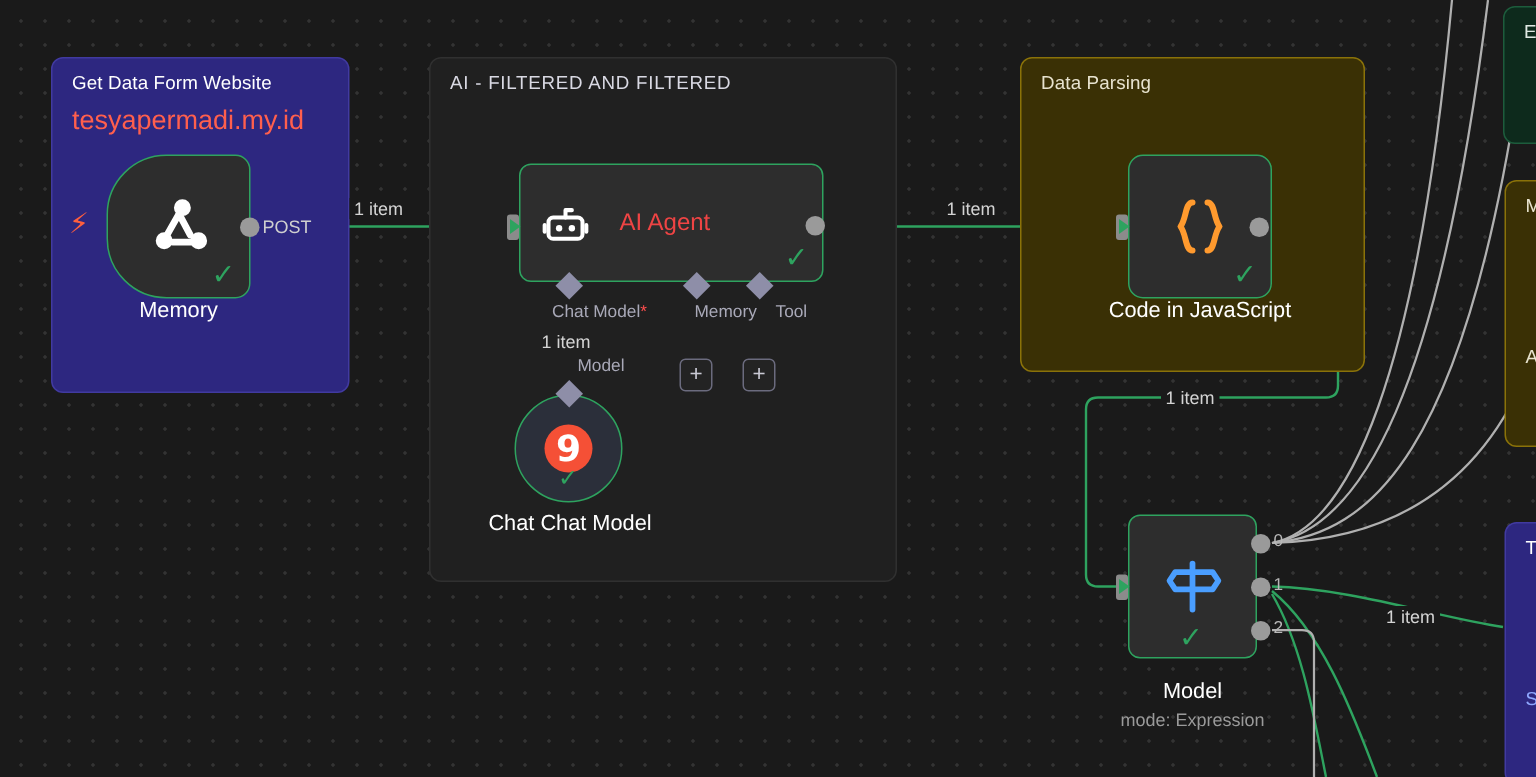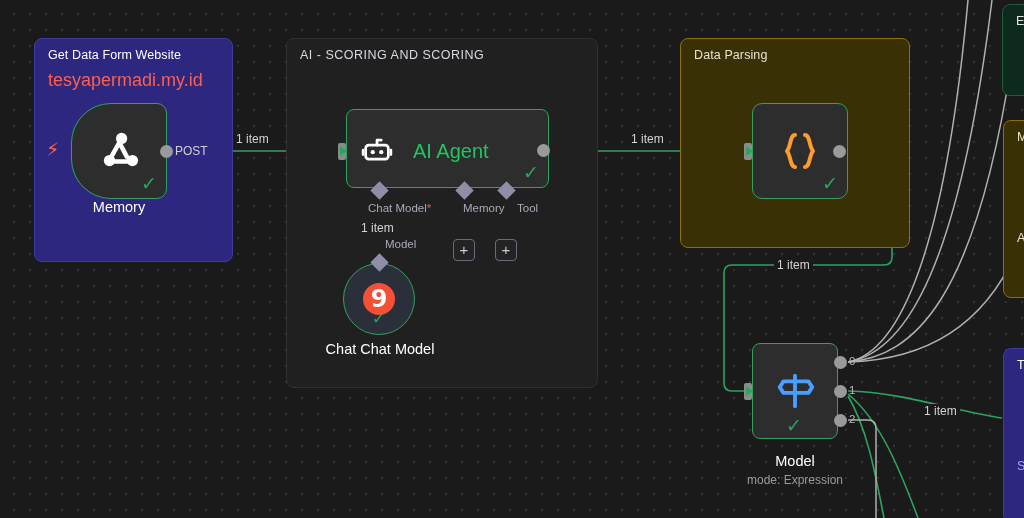--- a/index.html
+++ b/index.html
@@ -99,22 +99,22 @@
   .node-sublabel {
     position: absolute;
     text-align: center;
     color: #9a9a9a;
     font-size: 12px;
     white-space: nowrap;
     z-index: 22;
   }
   .node-title-inline {
     position: absolute;
-    color: #22c55e;
-    font-size: 20px;
+    color: #ef4444;
+    font-size: 16px;
     white-space: nowrap;
   }
 
   
   .dot-out {
     position: absolute;
     width: 13px; height: 13px; border-radius: 50%;
     background: #9a9a9a; z-index: 30;
   }
   .stub-in {
@@ -191,21 +191,21 @@
 <body>
 
 <div id="canvas">
 
   <div class="group" id="grp-webhook">
     <div class="group-title">Get Data Form Website</div>
     <div class="group-sub">tesyapermadi.my.id</div>
   </div>
 
   <div class="group" id="grp-ai">
-    <div class="group-title">AI - SCORING AND SCORING</div>
+    <div class="group-title">AI - FILTERED AND FILTERED</div>
   </div>
 
   <div class="group" id="grp-parsing">
     <div class="group-title">Data Parsing</div>
   </div>
 
   <div class="group" id="grp-r1">
     <div class="group-title">E</div>
   </div>
 
@@ -316,20 +316,21 @@
       <svg width="48" height="48" viewBox="0 0 24 24" fill="none" stroke="#ff9a2e" stroke-width="2" stroke-linecap="round" stroke-linejoin="round">
         <path d="M9.5 4 C7 4 7.5 9.5 5.5 12 C7.5 14.5 7 20 9.5 20"></path>
         <path d="M14.5 4 C17 4 16.5 9.5 18.5 12 C16.5 14.5 17 20 14.5 20"></path>
       </svg>
     </div>
     <div class="node-check">✓</div>
   </div>
   <div class="stub-in" style="left:744px; top:143px;"></div>
   <div class="arrow-in" style="left:746px; top:146px;"></div>
   <div class="dot-out" style="left:833px; top:145px;"></div>
+  <div class="node-label" style="left:720px; top:199px; width:160px;">Code in JavaScript</div>
   <div class="edge-label on-group" style="left:774px; top:258px; background:#1a1a1a;">1 item</div>
 
   <div class="node node-rect" style="left:752px; top:343px; width:86px; height:96px;">
     <div class="node-icon" style="inset:0;">
       <svg width="46" height="46" viewBox="0 0 24 24" fill="none" stroke="#4a9eff" stroke-width="2" stroke-linecap="round" stroke-linejoin="round">
         <path d="M12 4 V20"></path>
         <path d="M12 7 H19 L21 10 L19 13 H12"></path>
         <path d="M12 7 H6 L4 10 L6 13 H12"></path>
       </svg>
     </div>

